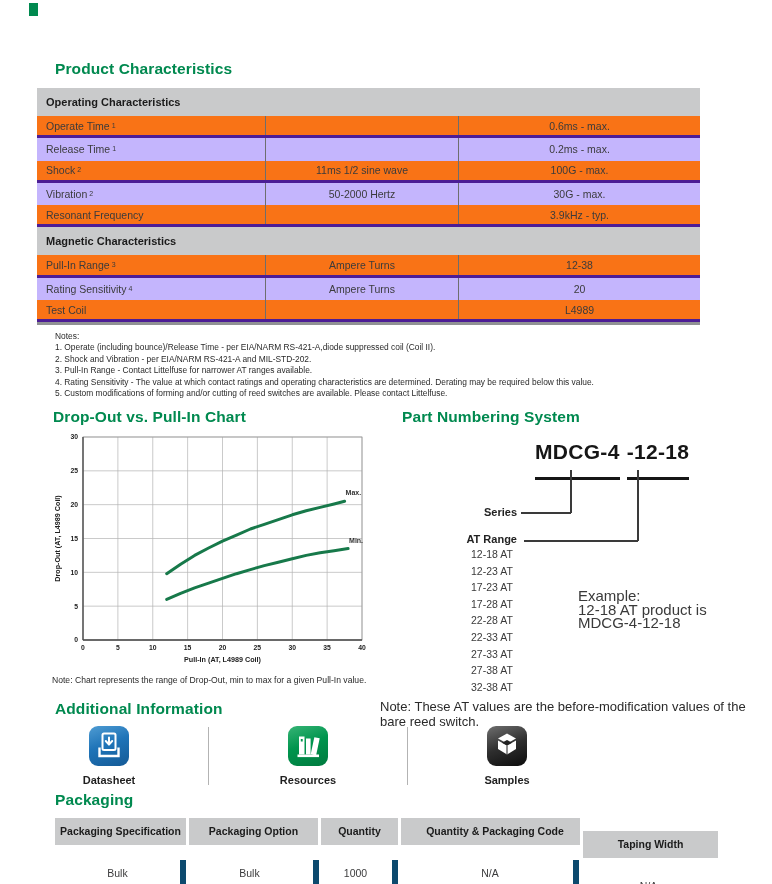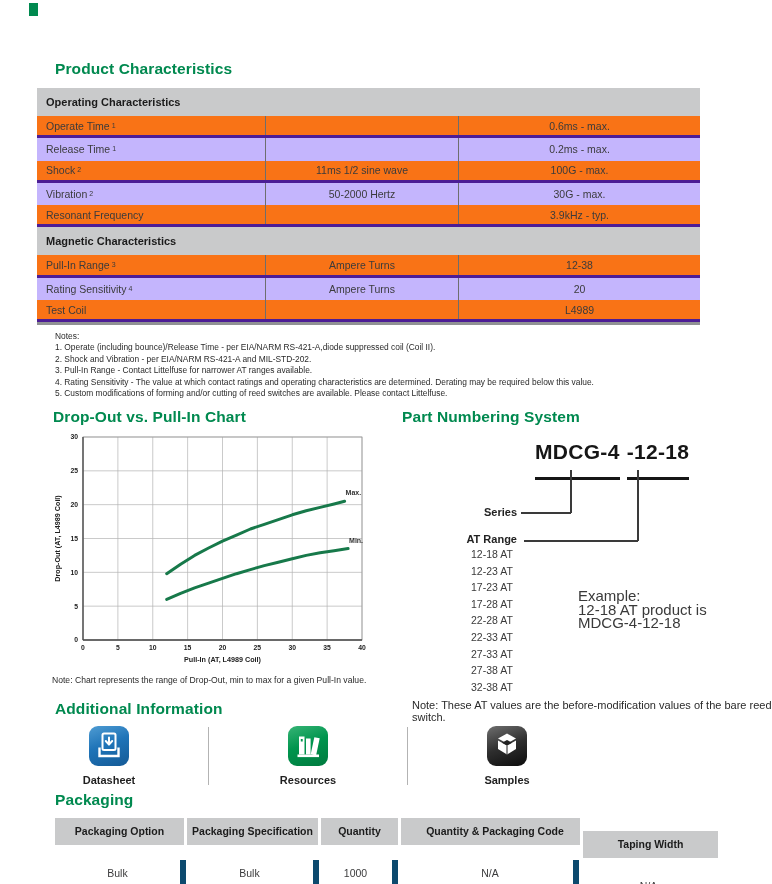--- a/index.html
+++ b/index.html
@@ -43,21 +43,21 @@
   .pn-line { position:absolute; background:#3a3a3a; }
   #pn-vline1 { left:570px; top:470px; width:1.5px; height:43px; }
   #pn-hline1 { left:521px; top:512px; width:50px; height:1.5px; }
   #pn-vline2 { left:637px; top:470px; width:1.5px; height:71px; }
   #pn-hline2 { left:524px; top:540px; width:114px; height:1.5px; }
   .pn-label { position:absolute; font-weight:bold; font-size:11px; color:#222; text-align:right; width:100px; }
   #pn-series-label  { left:417px; top:506px; }
   #pn-atrange-label { left:417px; top:533px; }
   .at-list { position:absolute; left:471px; top:546px; font-size:10.5px; line-height:16.6px; color:#3a3a3a; }
   .pn-example { position:absolute; left:578px; top:545px; font-size:15px; line-height:13.5px; color:#3a3a3a;margin-top:44px; }
-  .pn-note { position:absolute; left:412px; top:699px; font-size:11px; color:#2a2a2a; }
+  .pn-note { position:absolute; left:380px; top:699px; font-size:13px; color:#2a2a2a; }
 
   
   .ai-row { position:absolute; left:60px; top:726px; display:flex; align-items:center;gap:44px; }
   .ai-item { width:98px; display:flex; flex-direction:column; align-items:center; cursor:pointer; }
   .ai-icon { width:40px; height:40px; border-radius:9px; display:flex; align-items:center; justify-content:center; }
   .ai-icon.blue  { background:linear-gradient(160deg,#4f9cd3 0%,#1f74b8 45%,#145a96 100%); }
   .ai-icon.green { background:linear-gradient(160deg,#37b476 0%,#00954e 45%,#007a3e 100%); }
   .ai-icon.dark  { background:linear-gradient(160deg,#6f6f6f 0%,#2e2e2e 50%,#0c0c0c 100%); }
   .ai-label { margin-top:8px; font-weight:bold; font-size:11px; color:#1f1f1f; }
   .ai-divider { width:1px; height:58px; background:#b3b3b3; margin:0 6px; }
@@ -245,22 +245,22 @@
         <path d="M19 18.5 L24 15.7 L19 13 L14 15.7 Z" fill="#222"></path>
         <path d="M19 18.5 L19 27.5" stroke="#222" stroke-width="1"></path>
       </svg>
     </div>
     <div class="ai-label">Samples</div>
   </div>
 </div>
 
 <div class="pack-table">
   <div class="pack-header">
+      <div class="ph colw1">Packaging Specification</div>
       <div class="ph colw0">Packaging Option</div>
-      <div class="ph colw1">Packaging Specification</div>
       <div class="ph colw2">Quantity</div>
       <div class="ph colw3">Quantity &amp; Packaging Code</div>
       <div class="ph colw4">Taping Width</div>
     </div>
   <div class="pack-row">
       <div class="pc colw0">Bulk</div>
       <div class="pc colw1">Bulk</div>
       <div class="pc colw2">1000</div>
       <div class="pc colw3">N/A</div>
       <div class="pc colw4">N/A</div>

